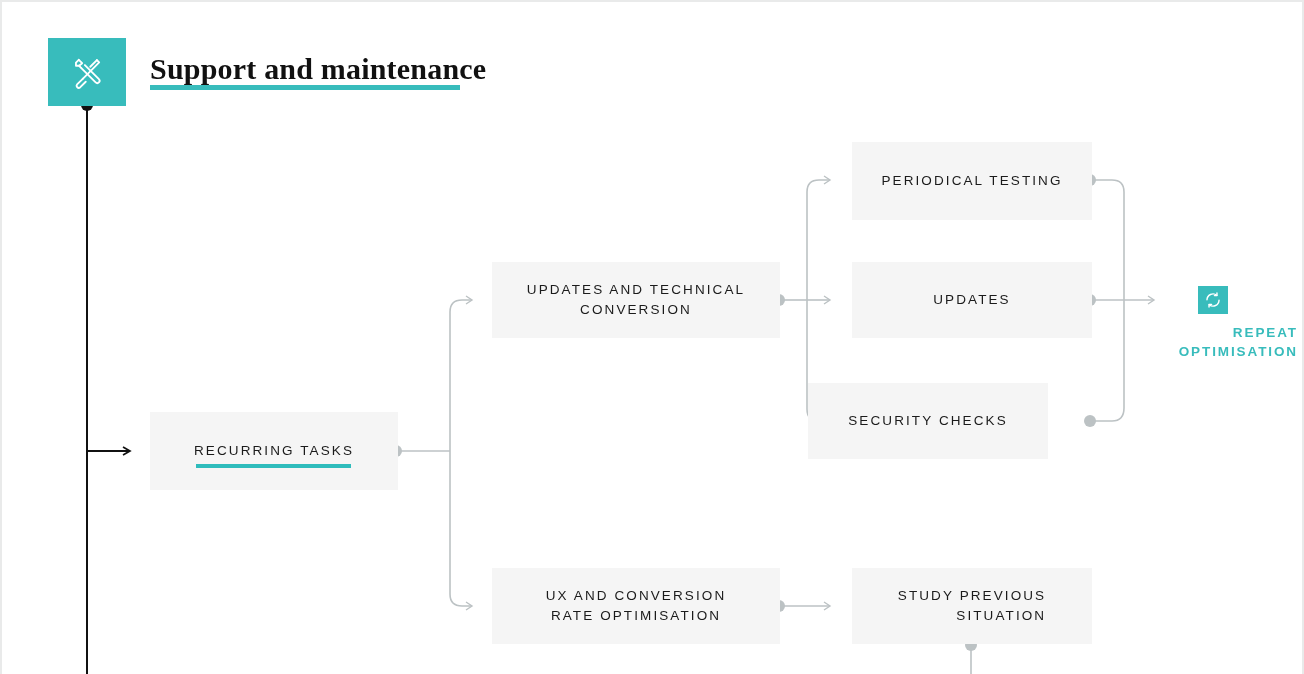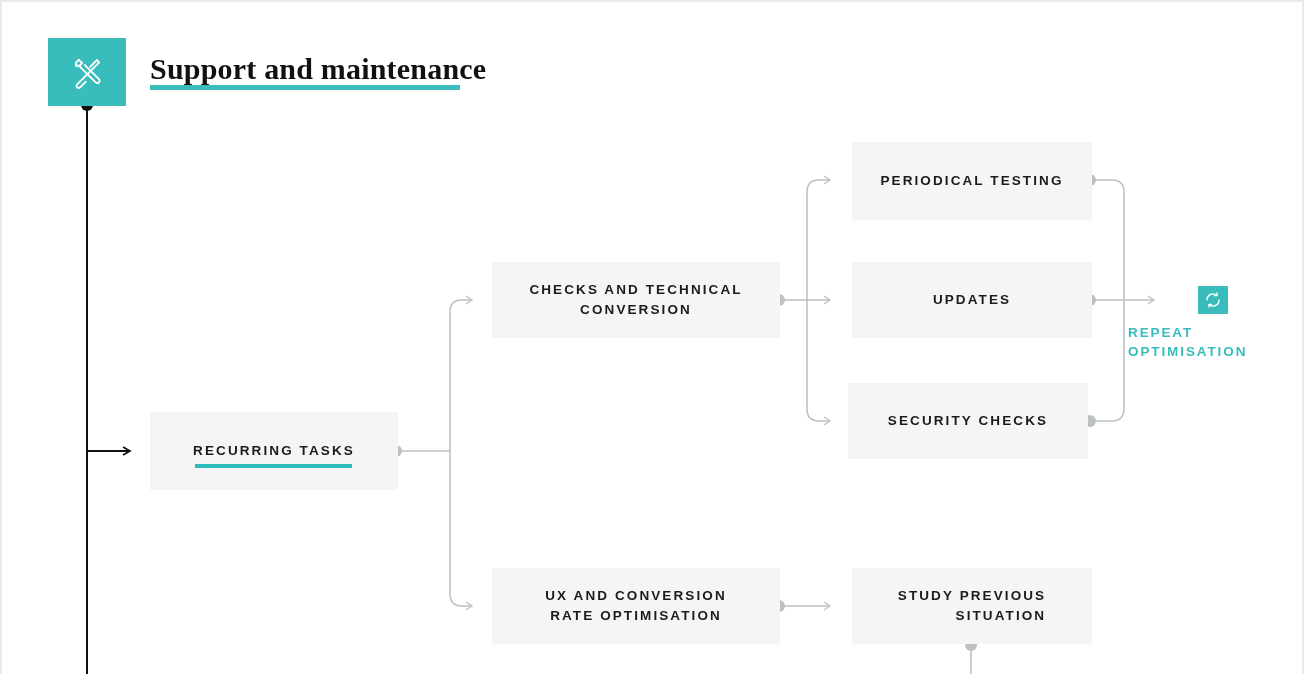--- a/index.html
+++ b/index.html
@@ -58,59 +58,59 @@
     position: absolute;
     background: #f5f5f5;
     display: flex;
     align-items: center;
     justify-content: center;
     text-align: center;
     box-sizing: border-box;
   }
   .node-label {
     font-size: 13.5px;
-    font-weight: 700;
+    font-weight: 400;
     letter-spacing: 2.1px;
     color: #1b1b1b;
     line-height: 20px;
   }
   .node-label.underlined { position: relative; display: inline-block; }
   .node-label.underlined::after {
     content: "";
     position: absolute;
     left: 2px; right: 3px;
     bottom: -7px;
     height: 4px;
     background: #2fbcbc;
   }
 
   .n-recurring { left: 148px; top: 410px; width: 248px; height: 78px; }
   .n-server    { left: 490px; top: 260px; width: 288px; height: 76px; }
   .n-ux        { left: 490px; top: 566px; width: 288px; height: 76px; }
   .n-testing   { left: 850px; top: 140px; width: 240px; height: 78px; }
   .n-updates   { left: 850px; top: 260px; width: 240px; height: 76px; }
-  .n-security  { left: 846px; top: 381px; width: 240px; height: 76px; }
+  .n-security  { left: 806px; top: 381px; width: 240px; height: 76px; }
   .n-study     { left: 850px; top: 566px; width: 240px; height: 76px; text-align: right; }
 
   
   .repeat-tile {
     position: absolute;
     left: 1196px;
     top: 284px;
     width: 30px;
     height: 28px;
     background: #38bcbc;
   }
   .repeat-tile svg { position: absolute; left: 50%; top: 50%; transform: translate(-50%,-50%); }
   .repeat-label {
     position: absolute;
     left: 1126px;
     top: 321px;
     width: 170px;
-    text-align: left;
+    text-align: right;
     color: #38bcbc;
     font-size: 13.5px;
     font-weight: 700;
     letter-spacing: 1.9px;
     line-height: 19px;
   }
 
   
   #wires { position: absolute; left: 0; top: 0; width: 1304px; height: 674px; }
 </style>
@@ -180,21 +180,21 @@
     </svg>
   </div>
   <div class="page-title">Support and maintenance</div>
   <div class="title-rule"></div>
 
   <div class="node n-recurring">
     <span class="node-label underlined">RECURRING TASKS</span>
   </div>
 
   <div class="node n-server">
-    <span class="node-label"><span>CHECKS AND TECHNICAL</span><br><span>CONVERSION</span></span>
+    <span class="node-label"><span>UPDATES AND TECHNICAL</span><br><span>CONVERSION</span></span>
   </div>
 
   <div class="node n-ux">
     <span class="node-label"><span>UX AND CONVERSION</span><br><span>RATE OPTIMISATION</span></span>
   </div>
 
   <div class="node n-testing">
     <span class="node-label">PERIODICAL TESTING</span>
   </div>
 

